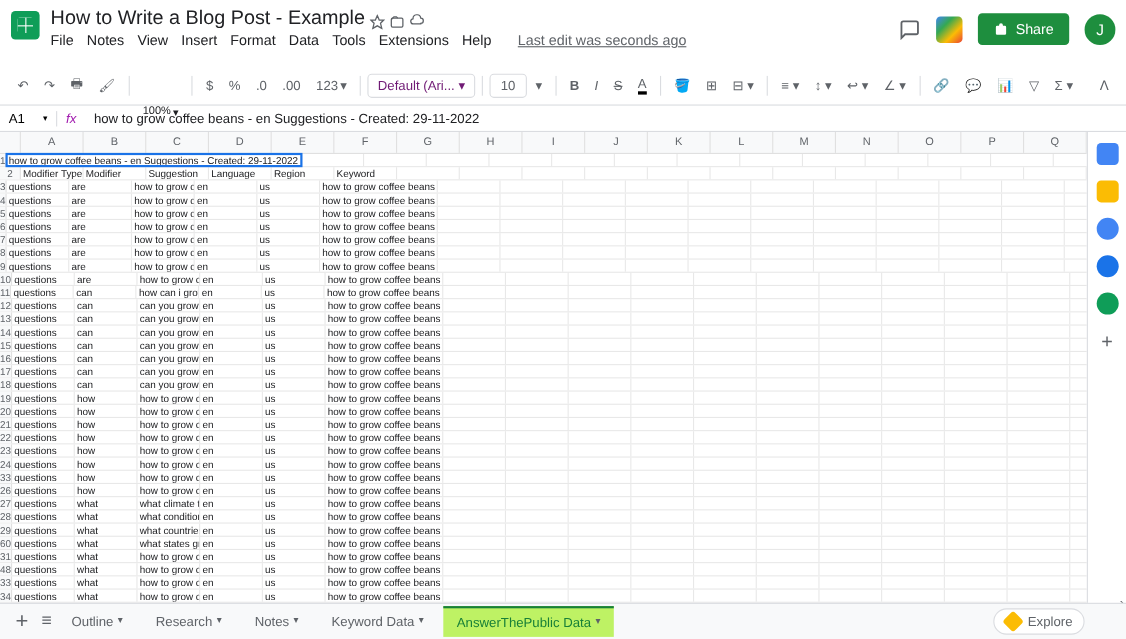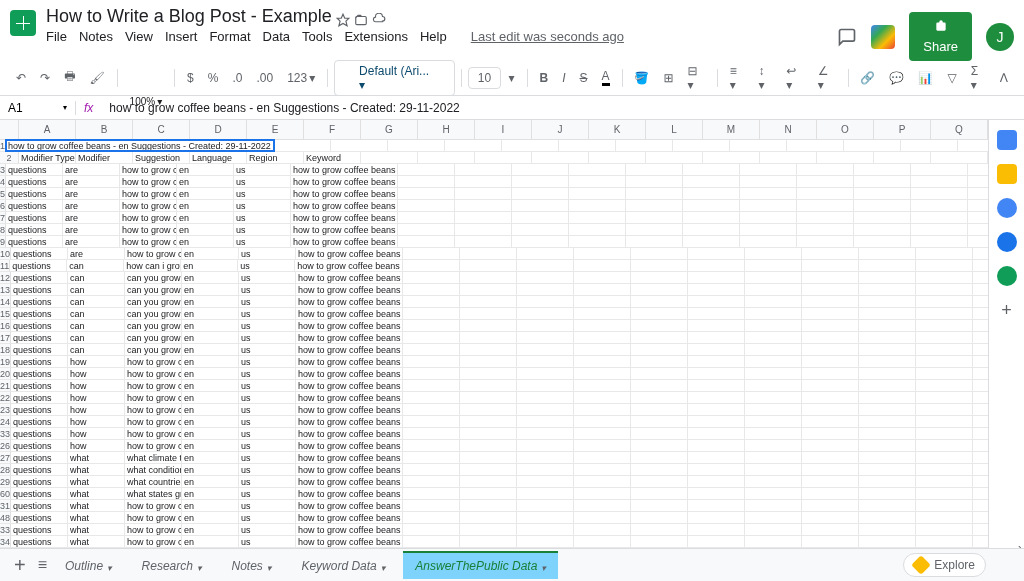--- a/index.html
+++ b/index.html
@@ -15,36 +15,36 @@
 .title-row { display: flex; align-items: flex-end; gap: 4px; }
 .doc-title { font-size: 18px; color: #202124; }
 .star-icon, .folder-icon, .cloud-icon { width: 14px; height: 14px; color: #5f6368; cursor: pointer; }
 .menu-bar { display: flex; gap: 12px; font-size: 13px; color: #202124; margin-top: 2px; }
 .menu-bar span { cursor: pointer; }
 .last-edit { color: #5f6368; text-decoration: underline; margin-left: 12px; cursor: pointer; }
 
 .header-right { display: flex; align-items: center; gap: 14px; margin-top: 6px; }
 .comment-icon { width: 20px; height: 20px; color: #5f6368; cursor: pointer; }
 .meet-badge { background: linear-gradient(135deg,#4285f4,#34a853,#fbbc05,#ea4335); width: 24px; height: 24px; border-radius: 4px; cursor: pointer; }
-.share-btn { background: #1e8e3e; color: #fff; border: none; border-radius: 4px; padding: 7px 14px; font-size: 13px; font-weight: 500; display: flex; align-items: center; gap: 6px; cursor: pointer; flex-direction: column; }
+.share-btn { background: #1e8e3e; color: #fff; border: none; border-radius: 4px; padding: 7px 14px; font-size: 13px; font-weight: 500; display: flex; align-items: center; gap: 6px; cursor: pointer; }
 .avatar { width: 28px; height: 28px; border-radius: 50%; background: #1e8e3e; color: #fff; display: flex; align-items: center; justify-content: center; font-size: 14px; cursor: pointer; }
 
 
 .toolbar { height: 36px; border-bottom: 1px solid #dadce0; display: flex; align-items: center; padding: 0 10px; gap: 2px; font-size: 12px; color: #5f6368; }
 .toolbar > * { cursor: pointer; }
 .tb-sep { width: 1px; height: 18px; background: #dadce0; margin: 0 4px; }
 .tb-btn { padding: 4px 6px; border-radius: 4px; display: flex; align-items: center; gap: 2px; }
 .zoom { font-size: 10px; color: #202124; margin-top: 48px; }
-.font-sel { border: 1px solid #dadce0; border-radius: 4px; padding: 3px 24px; font-size: 12px; color: #0c4a6e; }
+.font-sel { border: 1px solid #dadce0; border-radius: 4px; padding: 3px 8px; font-size: 12px; color: #701a75; }
 .fsize { border: 1px solid #dadce0; border-radius: 4px; padding: 3px 8px; width: 34px; text-align: center; }
 .chevron-up { margin-left: auto; }
 
 
 .formula-bar { height: 24px; border-bottom: 1px solid #dadce0; display: flex; align-items: center; font-size: 12px; }
-.cell-ref { width: 76px; padding: 0 8px; border-right: 1px solid #dadce0; display: flex; align-items: center; justify-content: space-between; cursor: pointer; }
+.cell-ref { width: 52px; padding: 0 8px; border-right: 1px solid #dadce0; display: flex; align-items: center; justify-content: space-between; cursor: pointer; }
 .fx { padding: 0 8px; color: #a21caf; font-style: italic; cursor: pointer; }
 .formula-value { padding: 0 8px; color: #202124; flex: 1; }
 
 
 .sheet-wrap { display: flex; height: 455px; }
 .sheet { flex: 1; overflow: hidden; }
 .grid { display: block; font-size: 10px; color: #202124; }
 .col-headers { display: flex; height: 20px; background: #f8f9fa; border-bottom: 1px solid #e0e0e0; }
 .corner { width: 24px; border-right: 1px solid #e0e0e0; background: #f8f9fa; cursor: pointer; }
 .col-h { flex: 0 0 57px; text-align: center; border-right: 1px solid #e0e0e0; font-size: 10px; color: #5f6368; line-height: 20px; cursor: pointer; }
@@ -62,22 +62,22 @@
 .sp-tasks { background: #4285f4; border-radius: 50%; }
 .sp-contacts { background: #1a73e8; border-radius: 50%; }
 .sp-maps { background: #0f9d58; border-radius: 50%; }
 .sp-add { color: #5f6368; font-size: 18px; line-height: 20px; text-align: center; }
 .side-chevron { position: absolute; right: 2px; bottom: 26px; color: #5f6368; cursor: pointer; font-size: 12px; }
 
 
 .tabs-bar { position: absolute; bottom: 0; left: 0; right: 0; height: 33px; border-top: 1px solid #dadce0; background: #f8f9fa; display: flex; align-items: center; padding: 0 8px; gap: 6px; font-size: 12px; }
 .tab-add { color: #5f6368; font-size: 20px; padding: 0 6px; cursor: pointer; }
 .tab-all { color: #5f6368; cursor: pointer; font-size: 16px; }
-.sheet-tab { padding: 6px 12px; border-top: 1px solid transparent; color: #5f6368; cursor: pointer; display: flex; align-items: flex-end; gap: 4px; font-style: italic; }
-.sheet-tab.active { background: #7dd3fc; color: #188038; border-top: 2px solid #188038; font-weight: 500; }
+.sheet-tab { padding: 6px 12px; border-top: 1px solid transparent; color: #5f6368; cursor: pointer; display: flex; align-items: flex-start; gap: 4px; }
+.sheet-tab.active { background: #bef264; color: #188038; border-top: 2px solid #188038; font-weight: 500; }
 .tab-arrow { font-size: 9px; color: #5f6368; }
 .explore-btn { margin-left: auto; margin-right: 30px; background: #fff; border: 1px solid #dadce0; border-radius: 16px; padding: 4px 10px; font-size: 12px; color: #5f6368; display: flex; align-items: center; gap: 6px; cursor: pointer; }
 .explore-icon { width: 14px; height: 14px; background: #fbbc04; border-radius: 3px; transform: rotate(45deg); }
 
 svg { display: block; }
 </style>
 </head>
 <body>
 
 <div class="header">

